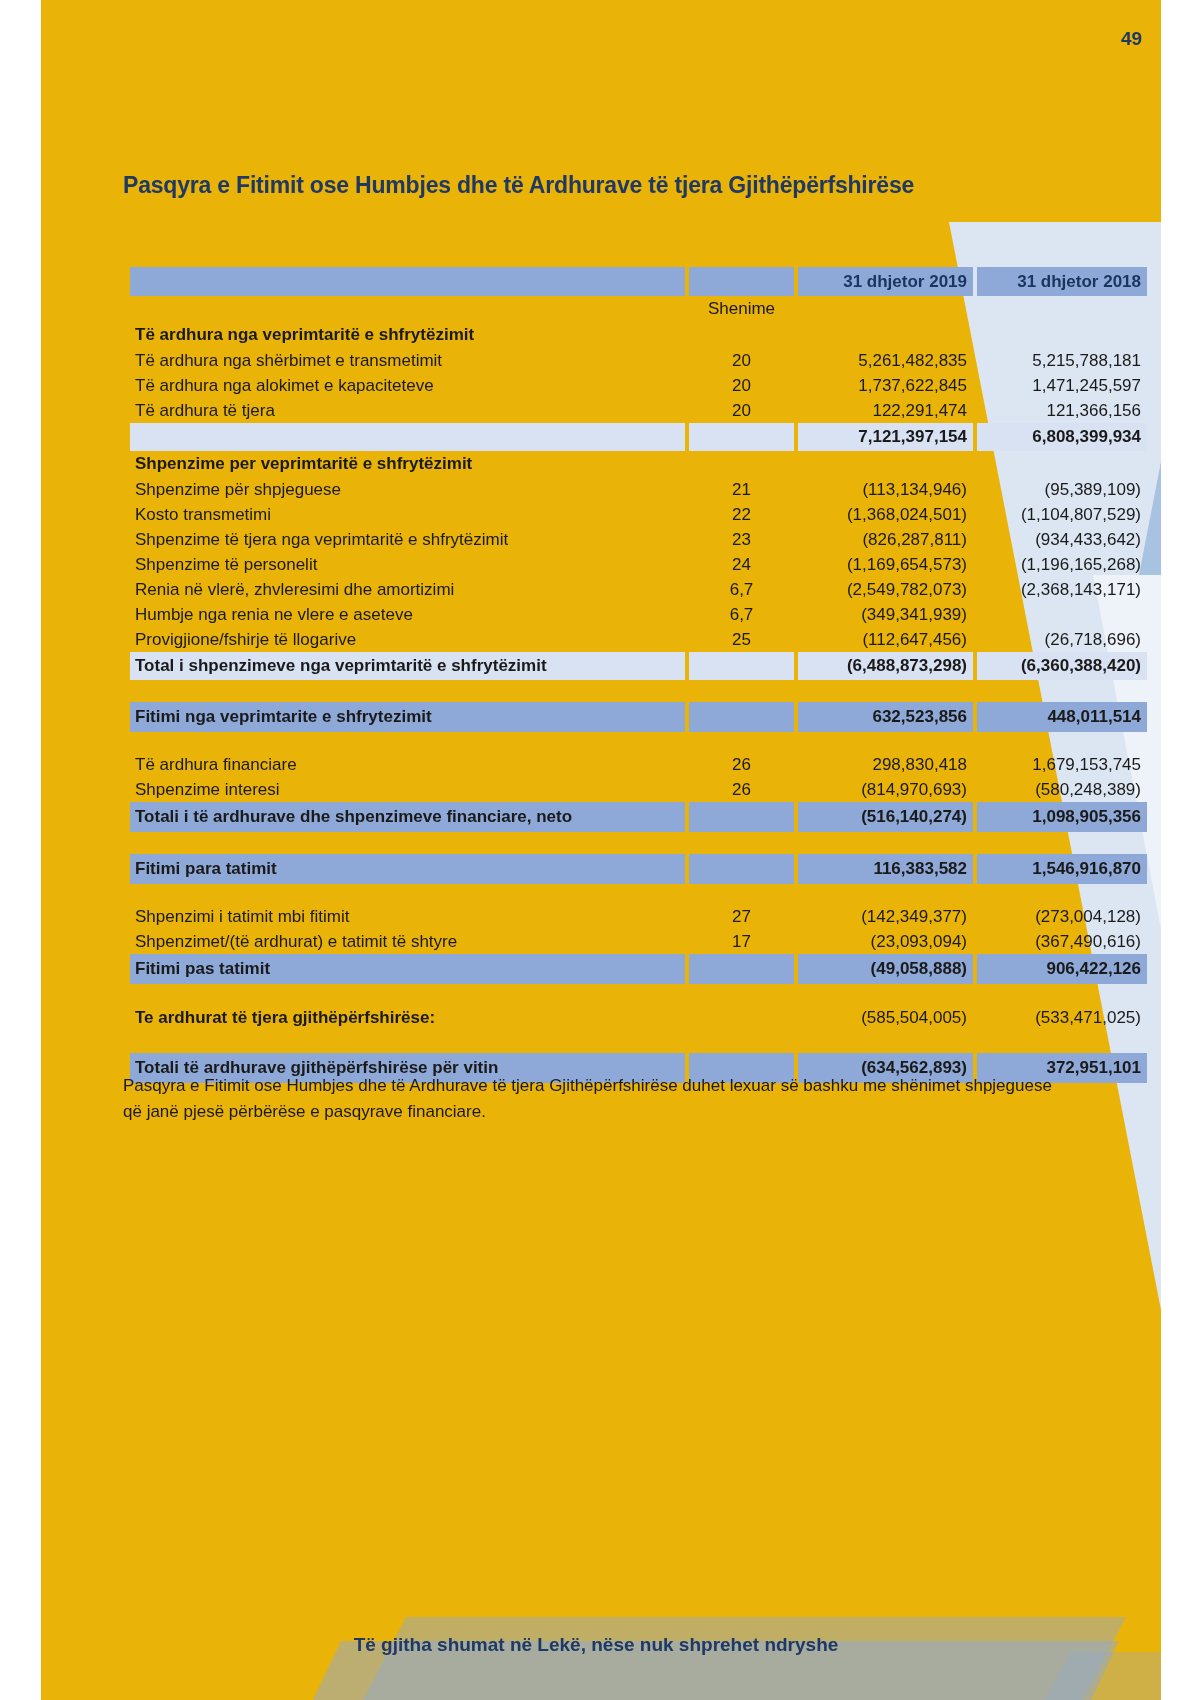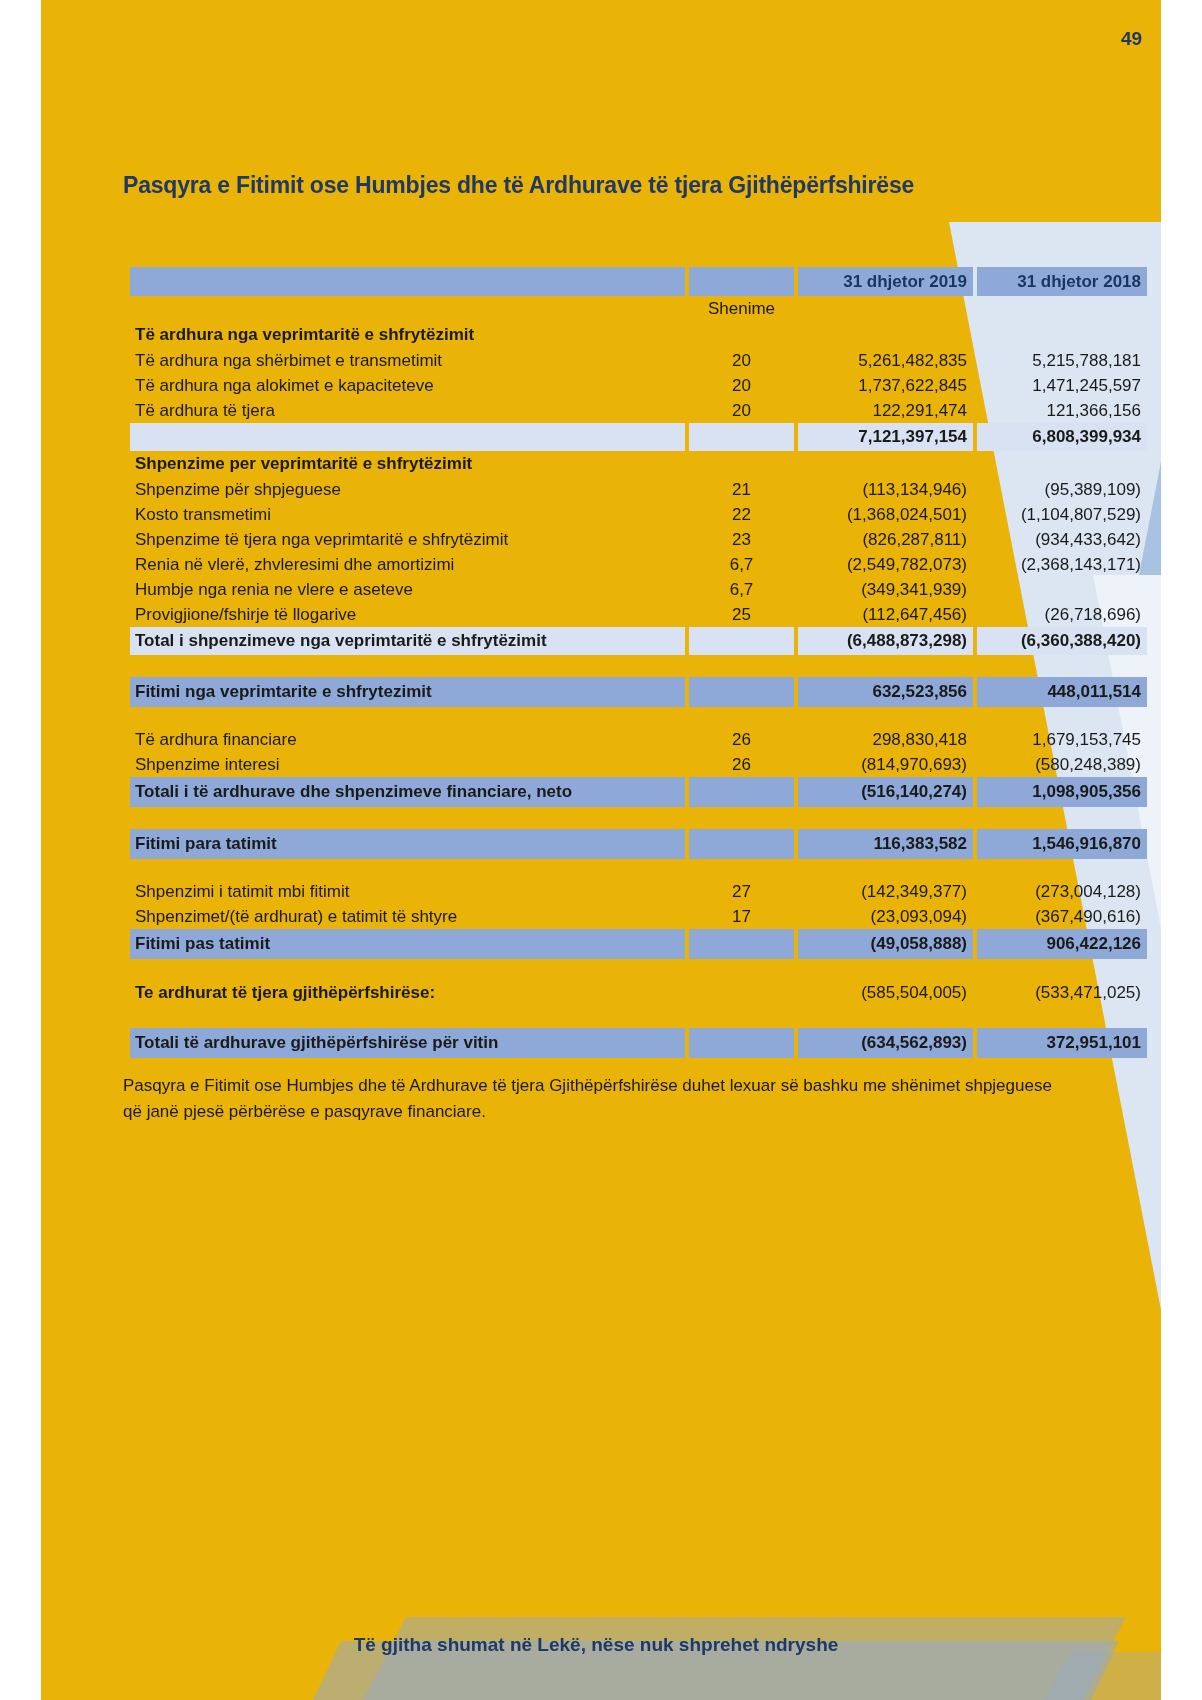--- a/index.html
+++ b/index.html
@@ -153,20 +153,26 @@
             <td class="c9">(1,368,024,501)</td>
             <td class="c8">(1,104,807,529)</td>
           </tr>
           <tr class="t-item">
             <td class="cl">Shpenzime të tjera nga veprimtaritë e shfrytëzimit</td>
             <td class="cn">23</td>
             <td class="c9">(826,287,811)</td>
             <td class="c8">(934,433,642)</td>
           </tr>
           <tr class="t-item">
+            <td class="cl">Shpenzime të personelit</td>
+            <td class="cn">24</td>
+            <td class="c9">(1,169,654,573)</td>
+            <td class="c8">(1,196,165,268)</td>
+          </tr>
+          <tr class="t-item">
             <td class="cl">Renia në vlerë, zhvleresimi dhe amortizimi</td>
             <td class="cn">6,7</td>
             <td class="c9">(2,549,782,073)</td>
             <td class="c8">(2,368,143,171)</td>
           </tr>
           <tr class="t-item">
             <td class="cl">Humbje nga renia ne vlere e aseteve</td>
             <td class="cn">6,7</td>
             <td class="c9">(349,341,939)</td>
             <td class="c8"></td>

